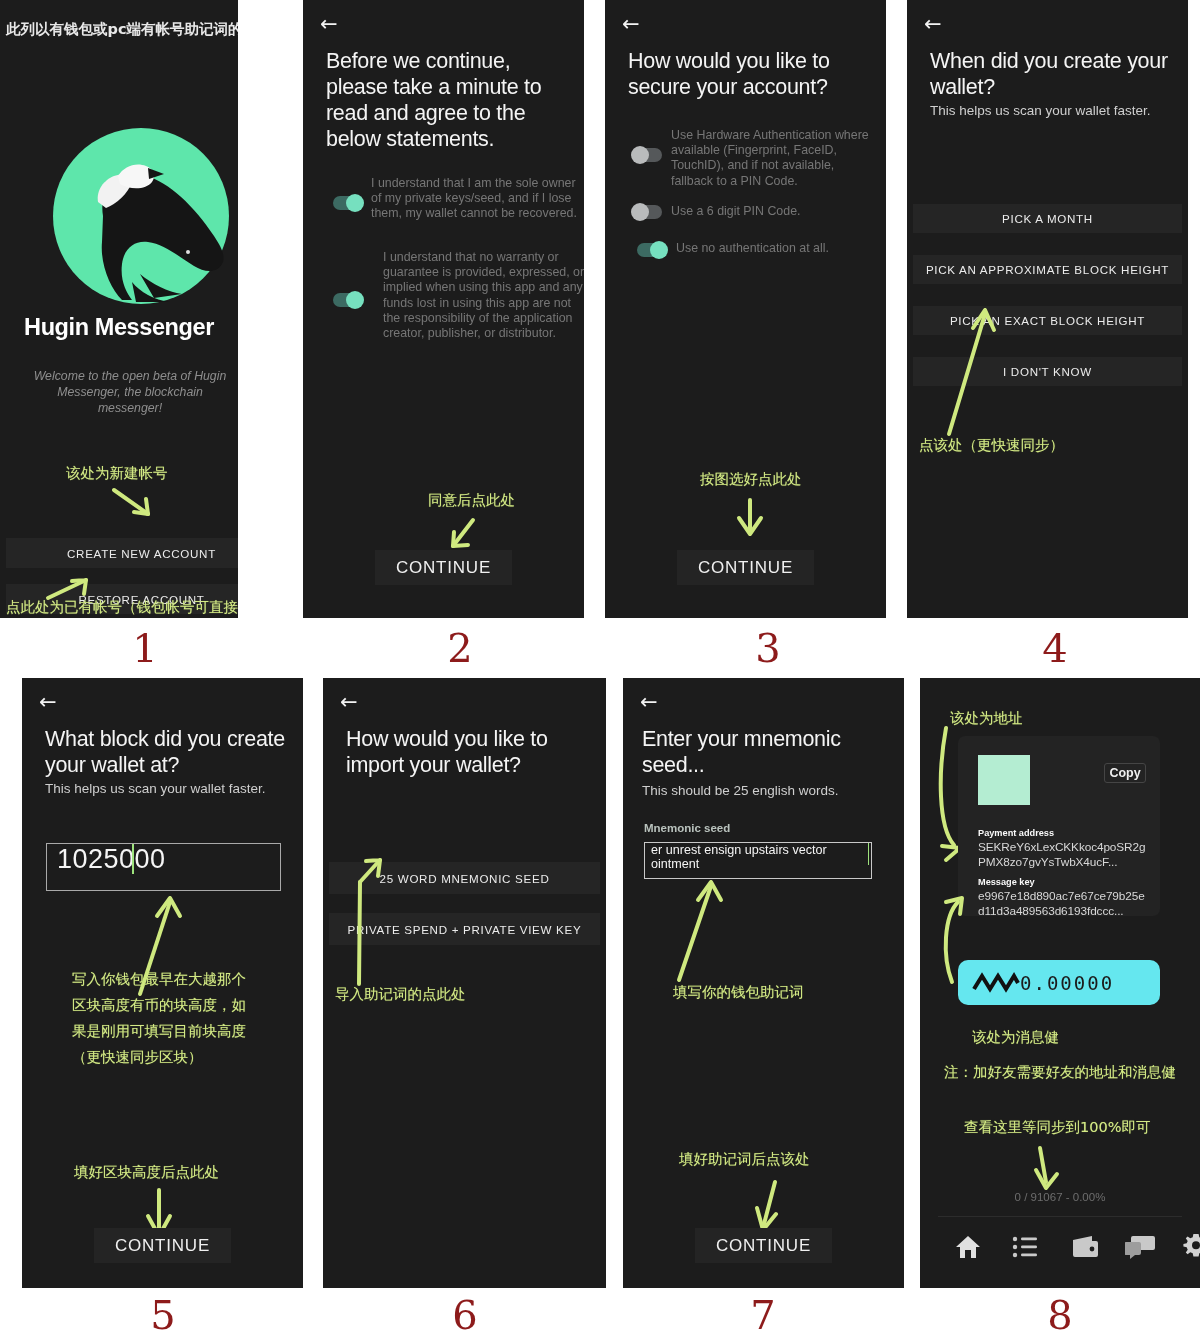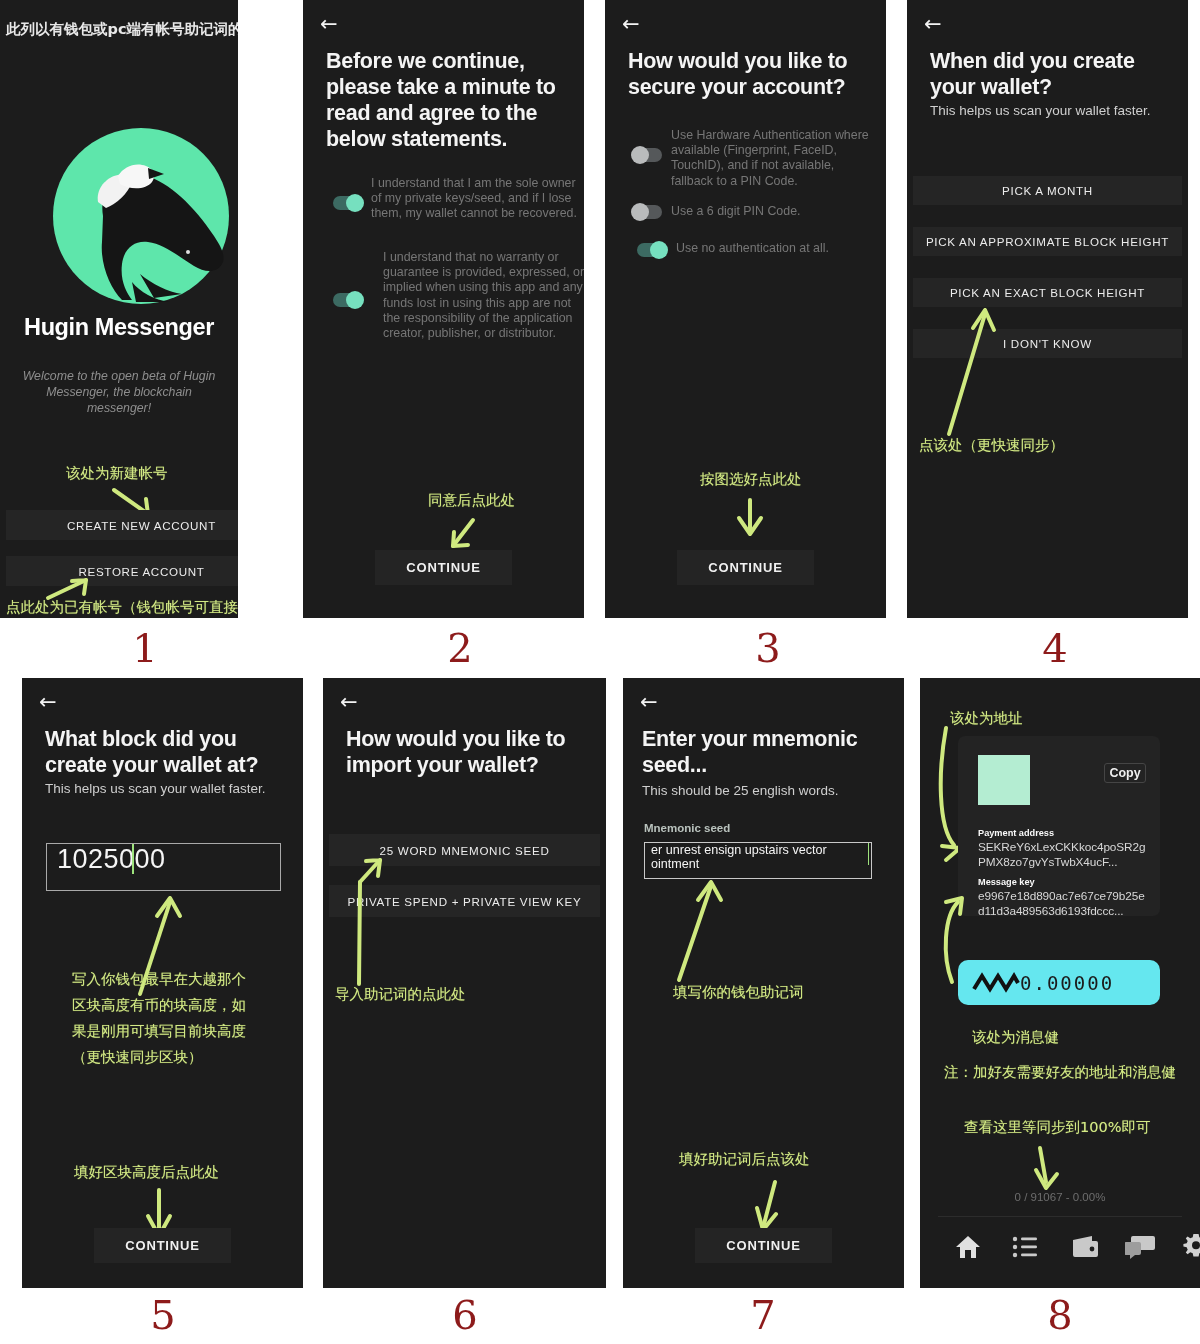--- a/index.html
+++ b/index.html
@@ -21,21 +21,21 @@
   
   .back-arrow {
     position: absolute; color: #f2f2f2;
     font-size: 21px; line-height: 1;
     font-family: "DejaVu Sans", sans-serif;
     font-weight: 400;
   }
   .h1 {
     position: absolute;
     color: #f4f4f4;
-    font-weight: bold;
+    font-weight: normal;
     font-size: 21.5px;
     line-height: 26px;
     letter-spacing: -0.3px;
   }
   .sub {
     position: absolute;
     color: #cfcfcf;
     font-size: 13.5px;
     line-height: 17px;
   }
@@ -59,27 +59,28 @@
 
   
   .flatbtn {
     position: absolute;
     background: #252525;
     color: #ececec;
     font-size: 11.6px;
     letter-spacing: 0.7px;
     display: flex; align-items: center; justify-content: center;
     text-align: center;
+    margin-top: 28px;
   }
   .continue-btn {
     position: absolute;
     background: #242424;
     color: #f0f0f0;
-    font-size: 13px;
-    font-weight: bold;
+    font-size: 17px;
+    font-weight: normal;
     letter-spacing: 0.8px;
     display: flex; align-items: center; justify-content: center;
   }
 
   
   .textbox {
     position: absolute;
     border: 1px solid #a9a9a9;
     background: transparent;
     color: #f5f5f5;
@@ -117,21 +118,21 @@
     white-space: pre;
     font-family: "DejaVu Sans", "Liberation Sans", sans-serif;
   }
   .logo-wrap { position: absolute; }
   .brand {
     position: absolute; color: #ffffff; font-weight: bold;
     font-size: 23.5px; letter-spacing: -0.4px; text-align: center; width: 100%;
   }
   .welcome {
     position: absolute; width: 100%; text-align: center;
-    color: #8e8e8e; font-size: 12.3px; font-style: italic; line-height: 16px;
+    color: #8e8e8e; font-size: 12.3px; font-style: italic; line-height: 16px; margin-left: 11px;
   }
 
   
   .addr-card {
     position: absolute;
     background: #232323;
     border-radius: 7px;
   }
   .qr {
     position: absolute; background: #b4edd2;

